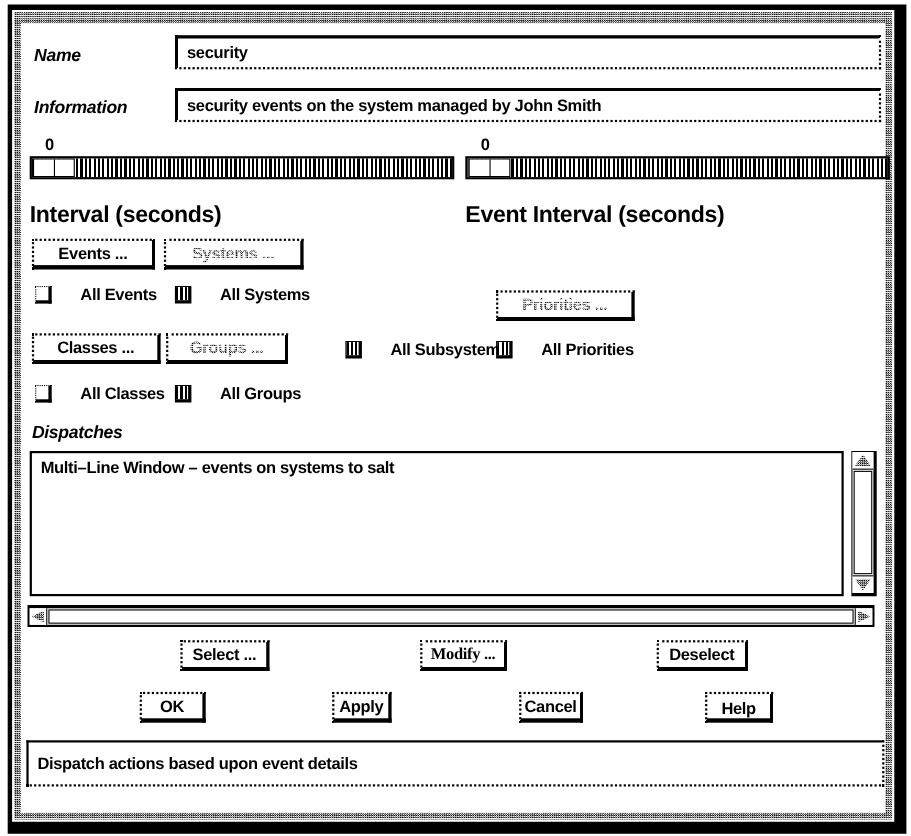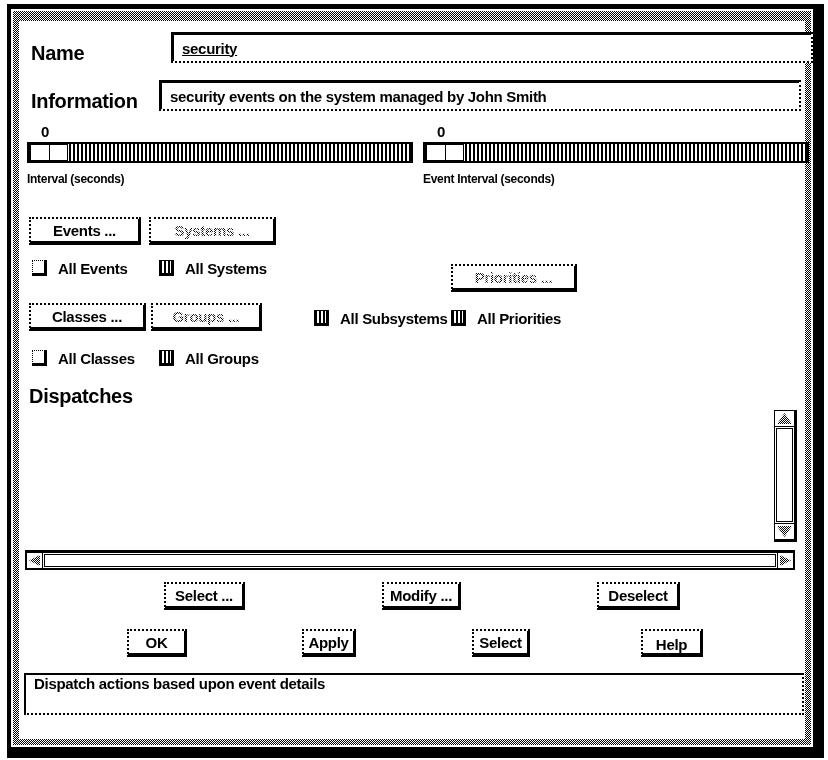--- a/index.html
+++ b/index.html
@@ -37,21 +37,21 @@
   .menu-dash {
     width: 18px; height: 6px; margin: 11px 0 0 8px;
     background: var(--stip); background-size: 2px 2px;
     border: 1px solid #000; border-bottom-width: 2px; border-right-width: 2px;
   }
   .title { text-align: center; line-height: 28px; font-size: 16px; }
   .title-divider { height: 4px; background: var(--stip); background-size: 2px 2px; flex: 0 0 auto; }
 
   .content { position: relative; flex: 1 1 auto; font-size: 15px; }
 
-  .lbl { position: absolute; font-size: 20px; white-space: nowrap; }
+  .lbl { position: absolute; font-size: 16px; white-space: nowrap; font-style: italic; }
 
   .tfield {
     position: absolute; height: 31px; background: #fff;
     border-style: solid dotted dotted solid;
     border-width: 3px 2px 2px 3px; border-color: #000;
     font-family: "Liberation Sans", sans-serif;
     font-weight: bold; font-size: 15px; letter-spacing: -0.3px;
     padding: 0 8px; width: 642px; outline: none; color: #000;
   }
 
@@ -63,37 +63,37 @@
     background: var(--stripes);
   }
   .sl-thumb {
     position: absolute; left: 1px; top: 0; width: 38px; height: 100%;
     background: #fff; border: 1px solid #000;
   }
   .sl-thumb::after {
     content: ""; position: absolute; left: 50%; top: 0; bottom: 0;
     width: 1px; background: #000;
   }
-  .sl-label { margin-top: 9px; font-size: 12px; }
+  .sl-label { margin-top: 21px; font-size: 21px; }
 
   .btn {
     position: absolute; height: 28px; background: #fff;
     border-style: dotted solid solid dotted;
     border-width: 2px 3px 4px 2px; border-color: #000;
     display: flex; align-items: center; justify-content: center;
     font-size: 15px; cursor: default; white-space: nowrap;
   }
   .btn .btn-label { padding: 0 4px; }
   .btn.disabled .btn-label {
     background: var(--stip); background-size: 2px 2px;
     -webkit-background-clip: text; background-clip: text;
     color: transparent;
   }
 
-  .cbrow { position: absolute; display: flex; align-items: center; gap: 11px; height: 18px; }
+  .cbrow { position: absolute; display: flex; align-items: center; gap: 26px; height: 18px; }
   .cb {
     width: 15px; height: 16px; background: #fff; flex: 0 0 auto;
     border-style: dotted solid solid dotted;
     border-width: 1px 3px 3px 1px; border-color: #000;
   }
   .cb.checked {
     border-style: solid;
     border-width: 1px 3px 3px 1px;
     background: repeating-linear-gradient(90deg, #000 0 2px, #fff 2px 4px);
   }
@@ -123,37 +123,37 @@
   .arr.up    { clip-path: polygon(50% 0, 100% 100%, 0 100%); }
   .arr.down  { clip-path: polygon(0 0, 100% 0, 50% 100%); }
   .arr.left  { clip-path: polygon(0 50%, 100% 0, 100% 100%); }
   .arr.right { clip-path: polygon(0 0, 100% 50%, 0 100%); }
   .sb-thumb { flex: 1 1 auto; background: #fff; border: 1px solid #000; margin: 1px; }
 
   .statusbar {
     position: absolute; background: #fff;
     border-style: solid dotted dotted solid;
     border-width: 2px; border-color: #000;
-    display: flex; padding-left: 8px;
+    display: flex; align-items: center; padding-left: 8px;
     font-size: 15px;
   }
 </style>
 </head>
 <body>
 
 <div class="outer-frame">
   <div class="mwm-frame">
     <div class="window">
 
       <div class="title-divider"></div>
 
       <div class="content">
 
         <div class="lbl" style="left:12px; top:21px;">Name</div>
-        <input class="tfield" style="left: 152px; top: 11px; text-decoration: underline;" value="security">
+        <input class="tfield" style="left: 140px; top: 11px;" value="security">
 
         <div class="lbl" style="left:12px; top:69px;">Information</div>
         <input class="tfield" style="left: 140px; top: 59px;" value="security events on the system managed by John Smith">
 
         <div class="slider" style="left:8px; top:102px;">
           <div class="sl-value">0</div>
           <div class="sl-track">
             <div class="sl-thumb"></div>
           </div>
           <div class="sl-label">Interval (seconds)</div>
@@ -207,20 +207,23 @@
           <div class="cb"></div>
           <span>All Classes</span>
         </div>
         <div class="cbrow" style="left:140px; top:328px;align-items:center;">
           <div class="cb checked"></div>
           <span>All Groups</span>
         </div>
 
         <div class="lbl" style="left:10px; top:364px;">Dispatches</div>
 
+        <div class="listbox" style="left:8px; top:389px; width:740px; height:132px;">
+          <div class="list-item">Multi–Line Window – events on systems to salt</div>
+        </div>
 
         <div class="vscroll" style="left:755px; top:389px; width:23px; height:132px;">
           <div class="sb-btn" style="border-bottom:1px solid #000;">
             <div class="arr up"></div>
           </div>
           <div class="sb-thumb"></div>
           <div class="sb-btn" style="border-top:1px solid #000;">
             <div class="arr down"></div>
           </div>
         </div>
@@ -231,35 +234,35 @@
           </div>
           <div class="sb-thumb"></div>
           <div class="sb-btn" style="border-left:1px solid #000;">
             <div class="arr right"></div>
           </div>
         </div>
 
         <div class="btn" style="left:145px; top:561px; width:81px;">
           <span class="btn-label">Select ...</span>
         </div>
-        <div class="btn" style="left:363px; top:561px; width:79px;">
+        <div class="btn" style="left:363px; top:561px; width:79px;font-family:Liberation Serif, serif;">
           <span class="btn-label">Modify ...</span>
         </div>
         <div class="btn" style="left:578px; top:561px; width:83px;">
           <span class="btn-label">Deselect</span>
         </div>
 
         <div class="btn" style="left:108px; top:608px; width:60px;">
           <span class="btn-label">OK</span>
         </div>
         <div class="btn" style="left:283px; top:608px; width:54px;">
           <span class="btn-label">Apply</span>
         </div>
         <div class="btn" style="left:453px; top:608px; width:58px;">
-          <span class="btn-label">Select</span>
+          <span class="btn-label">Cancel</span>
         </div>
         <div class="btn" style="left:622px; top:608px; width:62px;align-items:flex-end;">
           <span class="btn-label">Help</span>
         </div>
 
         <div class="statusbar" style="left:5px; top:652px; width:780px; height:42px;">
           <span>Dispatch actions based upon event details</span>
         </div>
 
       </div>

